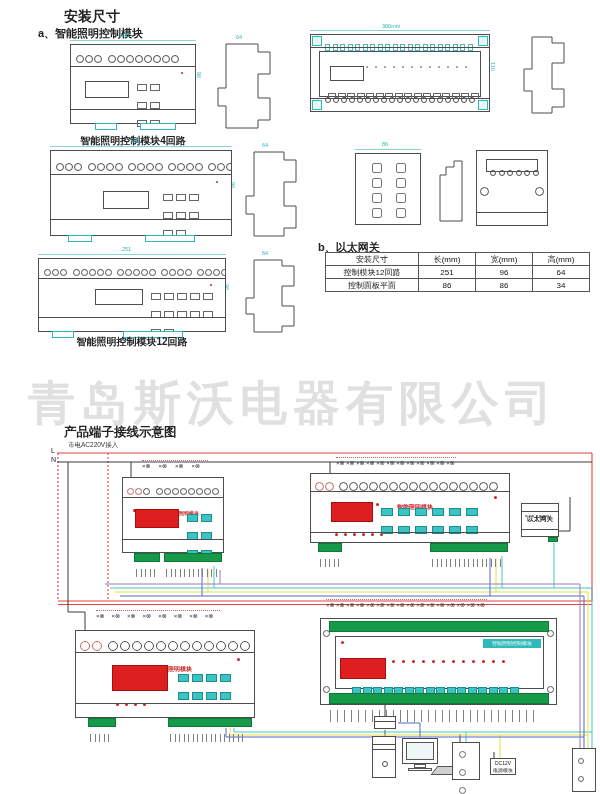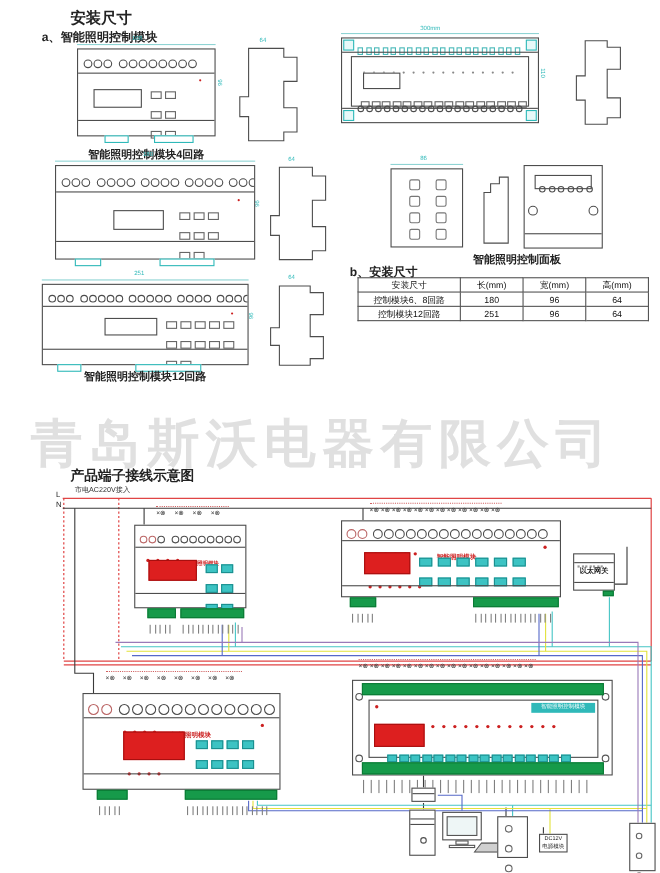--- a/index.html
+++ b/index.html
@@ -134,21 +134,20 @@
   </div>
   <svg class="abs" style="left:432px;top:153px" width="34" height="72">
     <path d="M8 68 V22 H14 V14 H22 V8 H30 V68 Z" fill="none" stroke="#4d4d4d"></path>
   </svg>
   <div class="dwg" style="left:476px;top:150px;width:72px;height:76px">
     <div class="abs" style="left:9px;top:8px;width:52px;height:13px;border:1px solid #4d4d4d;box-sizing:border-box;white-space:nowrap;padding:3px 0 0 3px"><i class="oc" style="width:4px;height:4px;margin-right:2.5px"></i><i class="oc" style="width:4px;height:4px;margin-right:2.5px"></i><i class="oc" style="width:4px;height:4px;margin-right:2.5px"></i><i class="oc" style="width:4px;height:4px;margin-right:2.5px"></i><i class="oc" style="width:4px;height:4px;margin-right:2.5px"></i><i class="oc" style="width:4px;height:4px;margin-right:2.5px"></i></div>
     <i class="cear" style="left:3px;top:36px"></i>
       <i class="cear" style="right:3px;top:36px"></i>
     <div class="hline" style="bottom:12px"></div>
   </div>
-  <div class="cap" style="left:390px;top:229px;width:160px">智能照明控制面板</div>
 
   <div class="dimline" style="left:38px;top:254px;width:188px"></div>
   <div class="dim" style="left:122px;top:246px">251</div>
   <div class="dim dimv" style="left:230px;top:284px">96</div>
   <div class="dwg" style="left:38px;top:258px;width:188px;height:74px">
     <div class="band" style="height:20px">
       <span><i class="oc c5"></i><i class="oc c5"></i><i class="oc c5"></i></span><span style="margin-left:5px"><i class="oc c5"></i><i class="oc c5"></i><i class="oc c5"></i><i class="oc c5"></i><i class="oc c5"></i></span><span style="margin-left:4px"><i class="oc c5"></i><i class="oc c5"></i><i class="oc c5"></i><i class="oc c5"></i><i class="oc c5"></i></span><span style="margin-left:4px"><i class="oc c5"></i><i class="oc c5"></i><i class="oc c5"></i><i class="oc c5"></i></span><span style="margin-left:4px"><i class="oc c5"></i><i class="oc c5"></i><i class="oc c5"></i><i class="oc c5"></i></span>
     </div>
     <i class="abs rdot" style="right:7px;top:25px;width:2px;height:2px"></i>
     <div class="disp" style="left:56px;top:30px;width:48px;height:16px"></div>
@@ -156,40 +155,40 @@
     <div class="hline" style="bottom:13px"></div>
   </div>
   <div class="foot" style="left:52px;top:331px;width:22px"></div>
   <div class="foot" style="left:123px;top:331px;width:60px"></div>
   <svg class="abs" style="left:240px;top:256px" width="62" height="80">
     <path d="M14 4 H42 V10 H54 V30 H42 V50 H54 V70 H42 V76 H14 V58 H6 V42 H14 Z" fill="none" stroke="#4d4d4d"></path>
   </svg>
   <div class="dim" style="left:262px;top:250px">64</div>
   <div class="cap" style="left:38px;top:335px;width:188px">智能照明控制模块12回路</div>
 
-  <div class="abs" style="left:318px;top:240px;font-size:11px;font-weight:bold">b、安装尺寸</div>
+  <div class="abs" style="left:318px;top:240px;font-size:11px;font-weight:bold">b、以太网关</div>
   <table class="spec" style="left:325px;top:252px">
     <tbody>
         <tr>
       <th style="width:92px">安装尺寸</th>
       <th style="width:56px">长(mm)</th>
       <th style="width:56px">宽(mm)</th>
       <th style="width:56px">高(mm)</th>
     </tr>
     <tr>
-          <td>控制模块6、8回路</td>
-          <td>180</td>
+          <td>控制模块12回路</td>
+          <td>251</td>
           <td>96</td>
           <td>64</td>
         </tr>
     <tr>
-          <td>控制模块12回路</td>
-          <td>251</td>
-          <td>96</td>
-          <td>64</td>
+          <td>控制面板平面</td>
+          <td>86</td>
+          <td>86</td>
+          <td>34</td>
         </tr>
   </tbody>
     </table>
 
   <div class="abs" style="left:28px;top:372px;font-size:47px;font-weight:700;color:#e0e0e0;letter-spacing:6px;white-space:nowrap">青岛斯沃电器有限公司</div>
 
   <div class="abs" style="left:64px;top:424px;font-size:12.5px;font-weight:bold;z-index:3">产品端子接线示意图</div>
   <div class="abs" style="left:68px;top:441px;font-size:6.5px;color:#333;z-index:3">市电AC220V接入</div>
   <div class="abs" style="left:51px;top:447px;font-size:7px;z-index:3">L</div>
   <div class="abs" style="left:51px;top:456px;font-size:7px;z-index:3">N</div>

